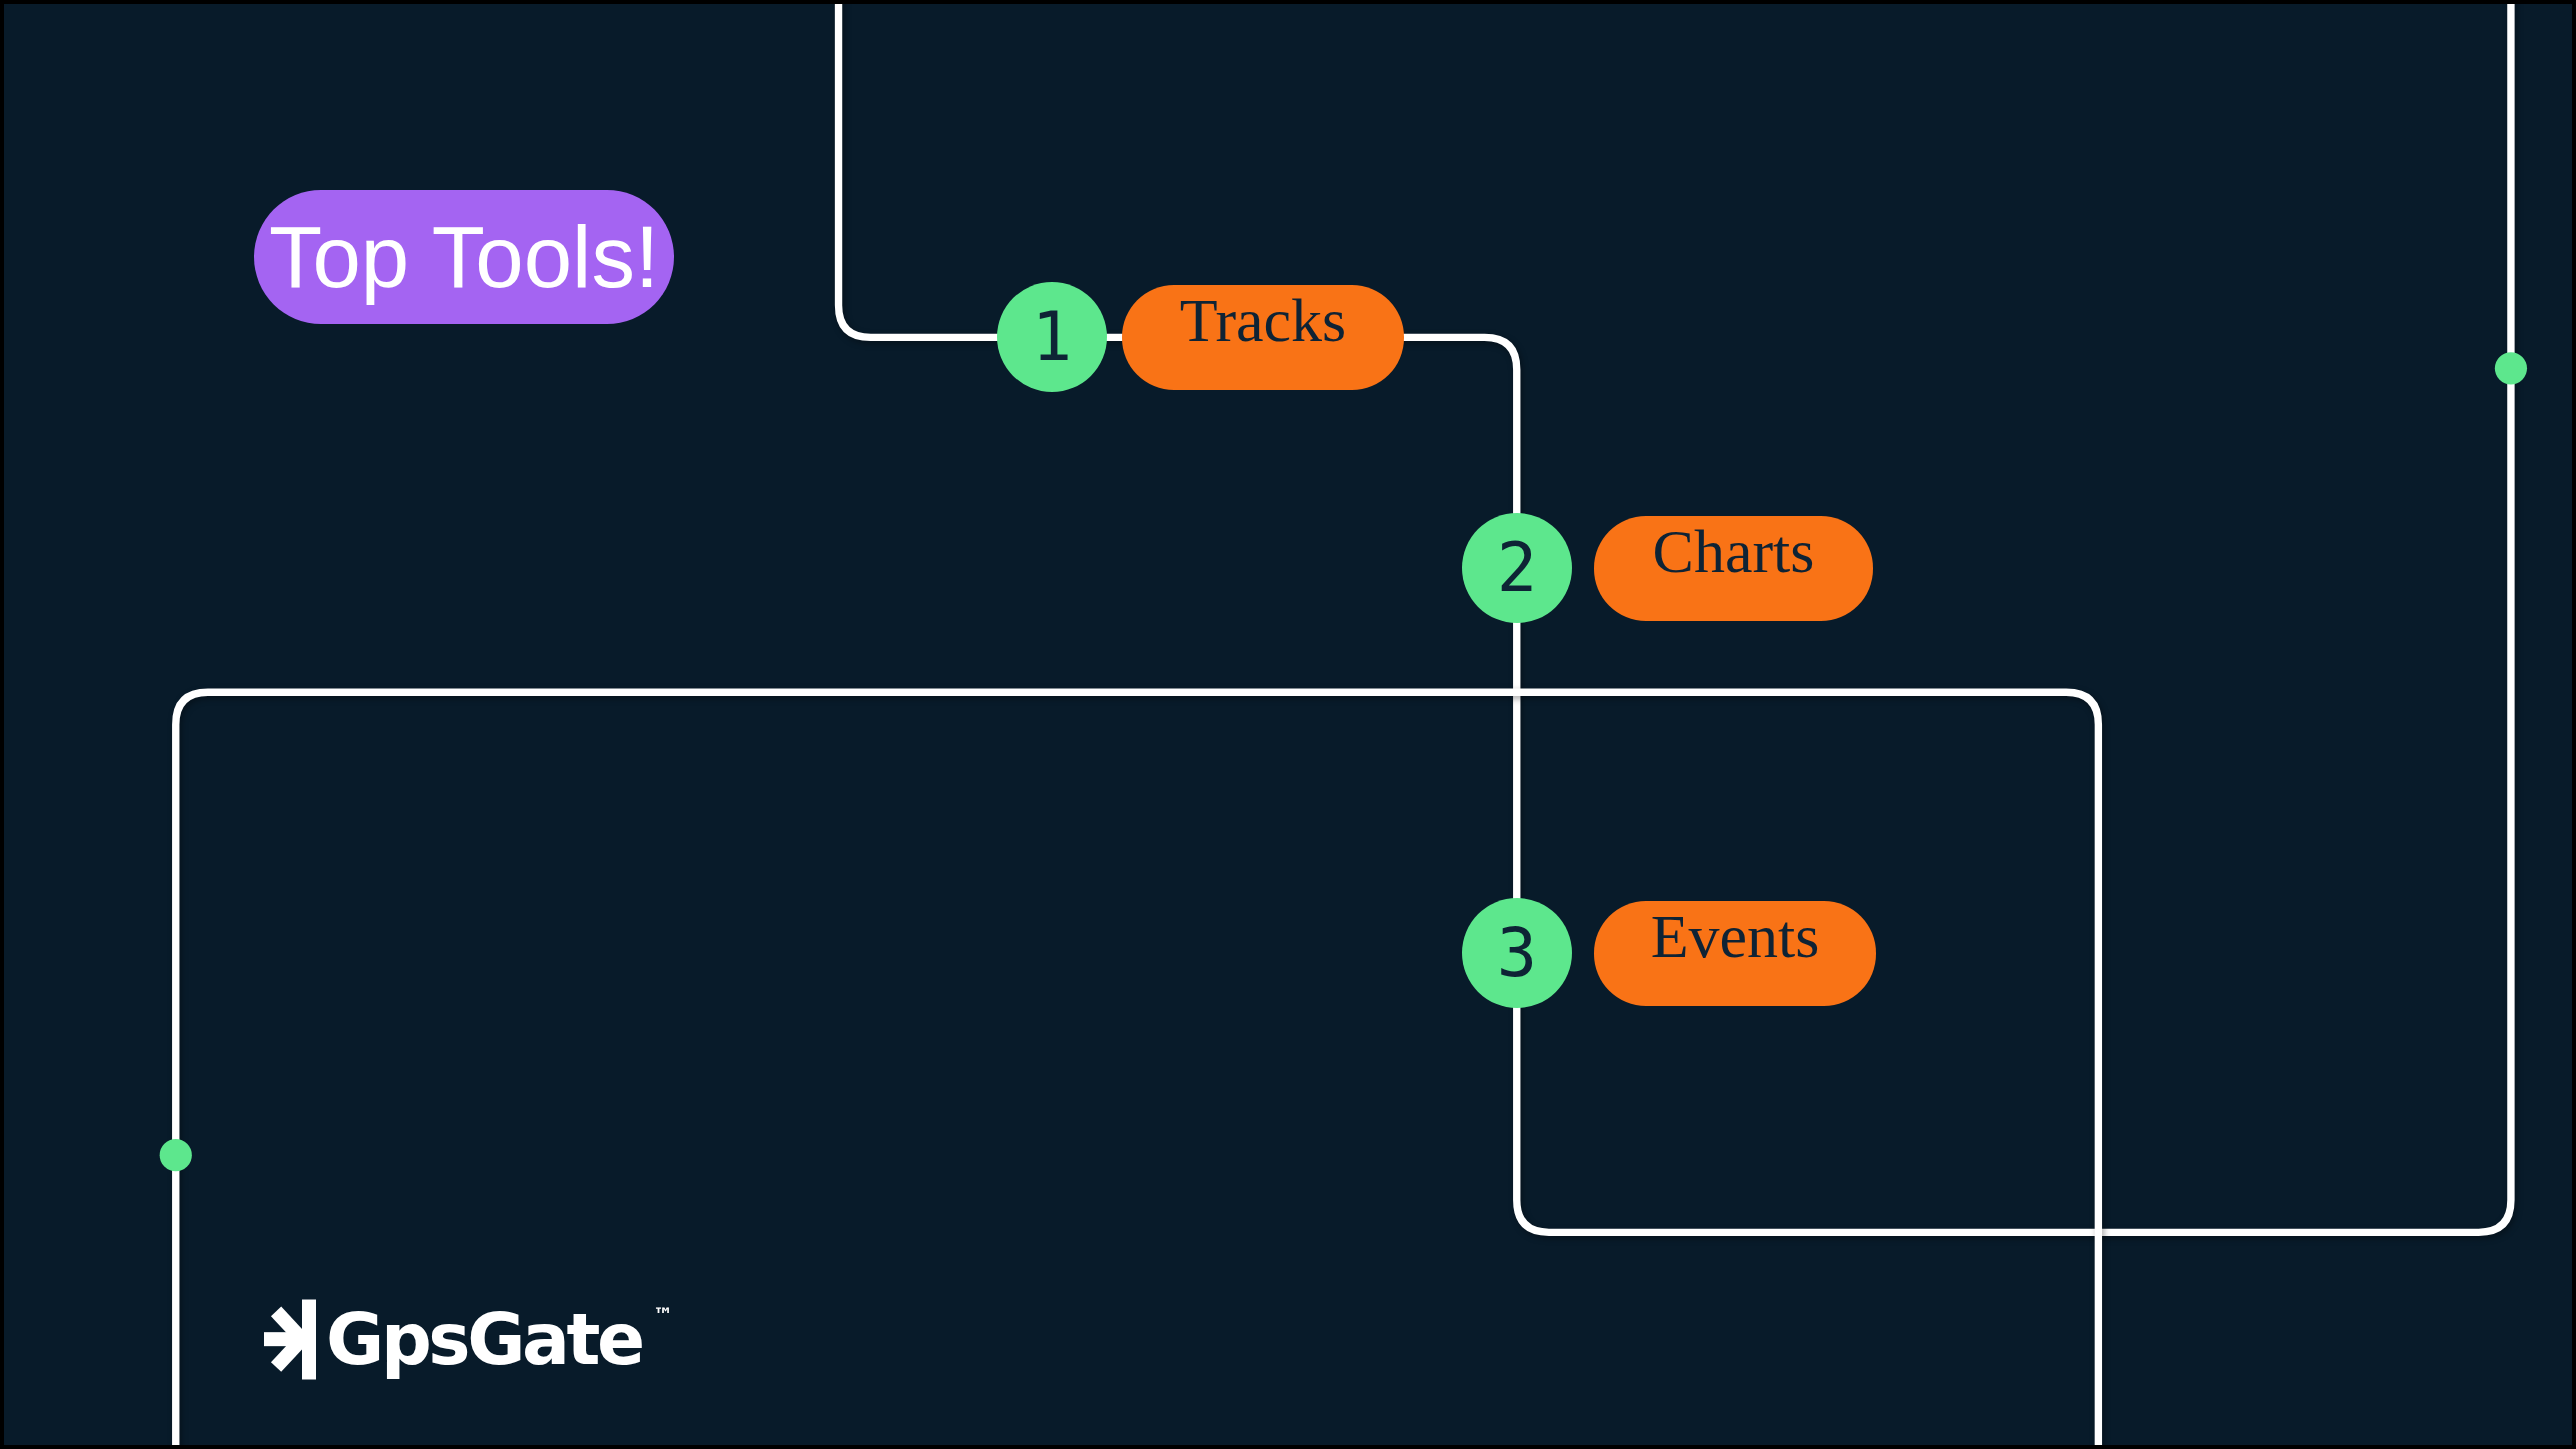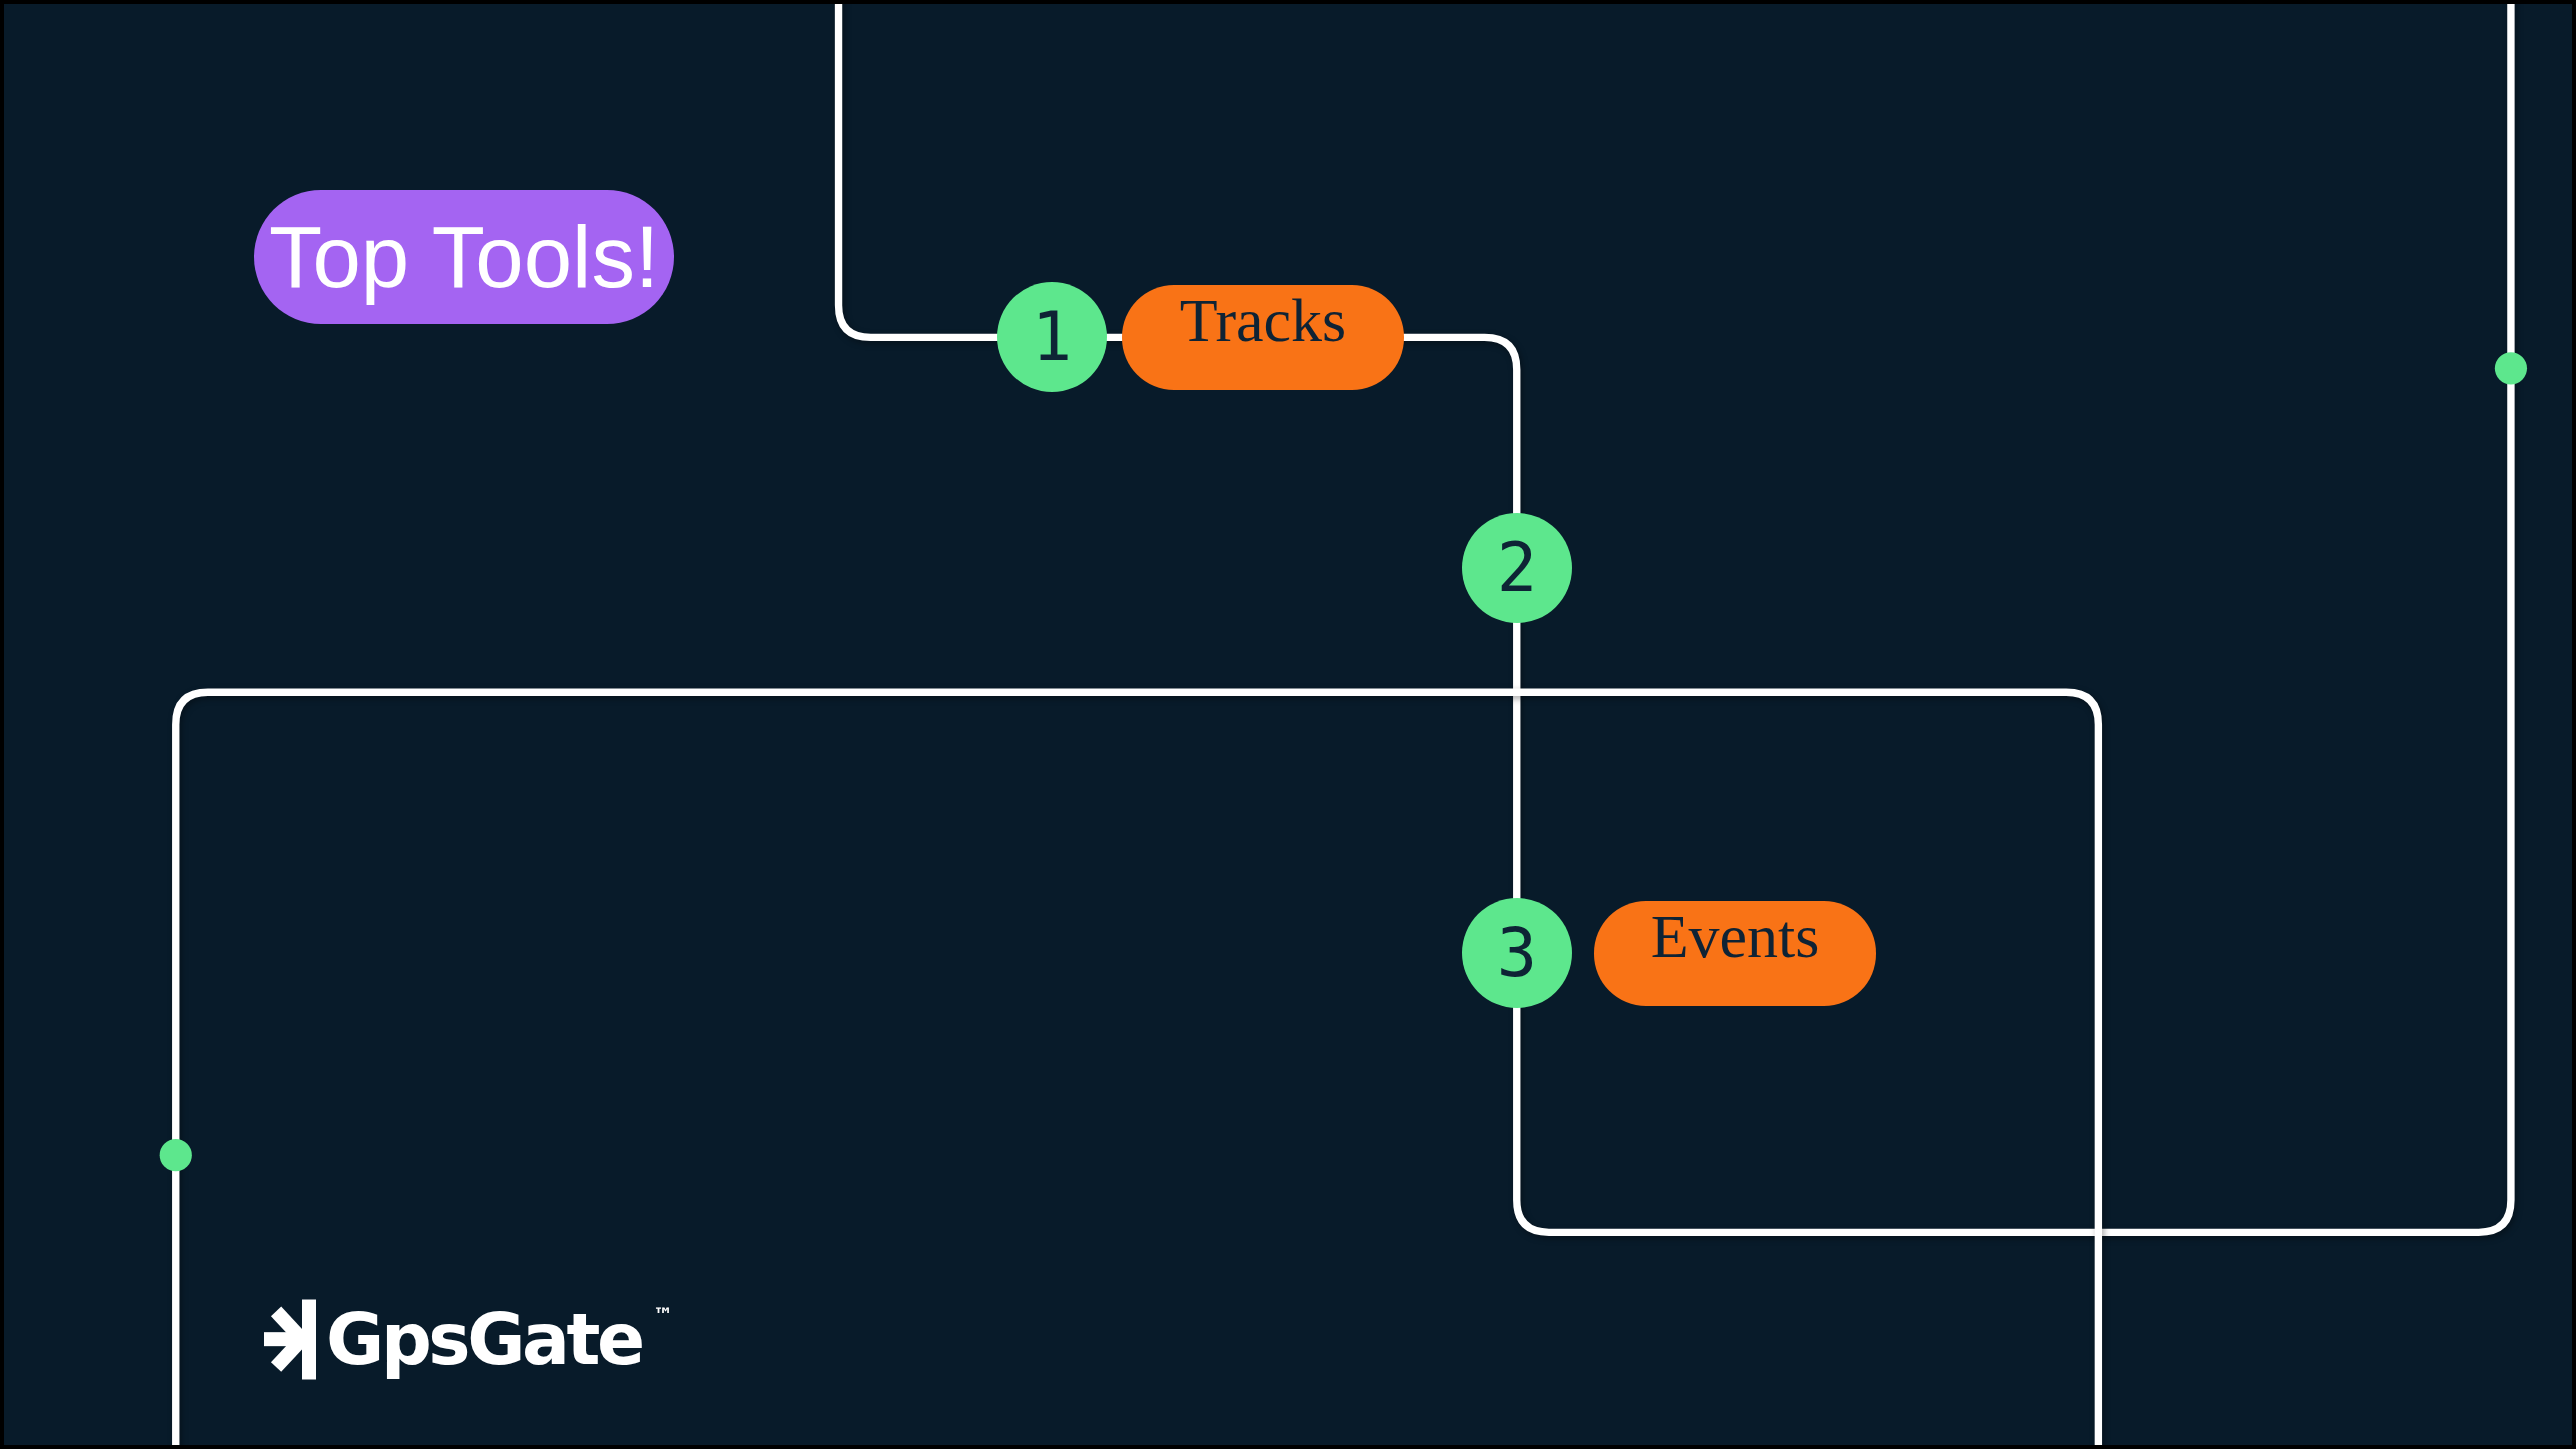--- a/index.html
+++ b/index.html
@@ -147,20 +147,23 @@
   <div class="step-circle c1">
     <span>1</span>
   </div>
   <div class="pill p1">
     <span>Tracks</span>
   </div>
 
   <div class="step-circle c2">
     <span>2</span>
   </div>
+  <div class="pill p2">
+    <span>Charts</span>
+  </div>
 
   <div class="step-circle c3">
     <span>3</span>
   </div>
   <div class="pill p3">
     <span>Events</span>
   </div>
 
   <div class="logo">
     <svg class="logo-icon" viewBox="0 0 78 120" aria-hidden="true">

